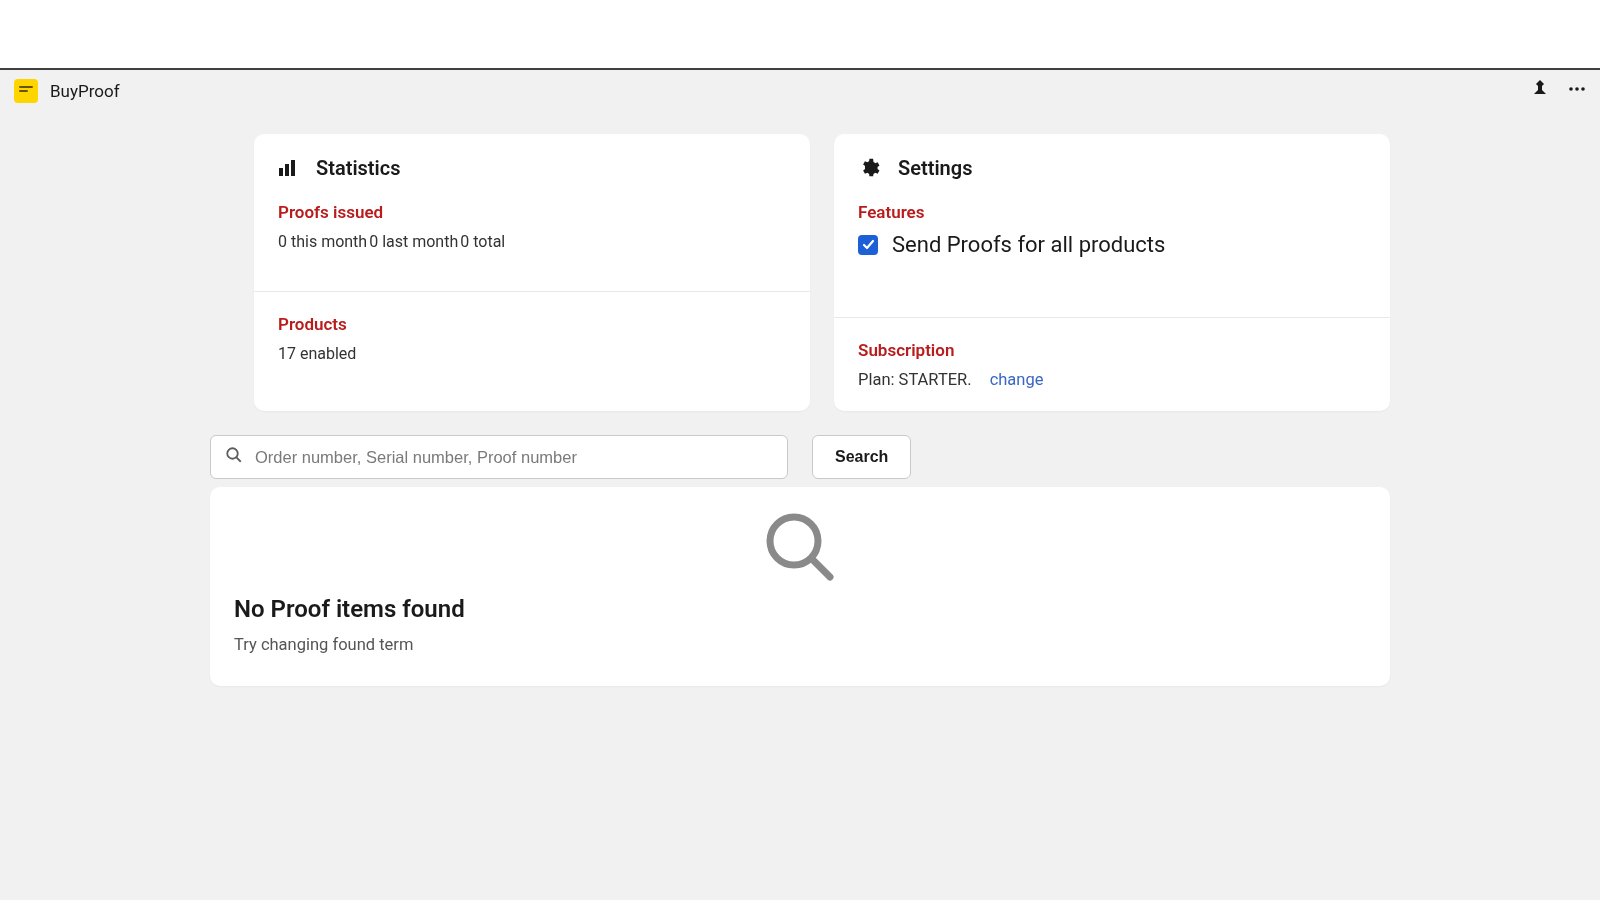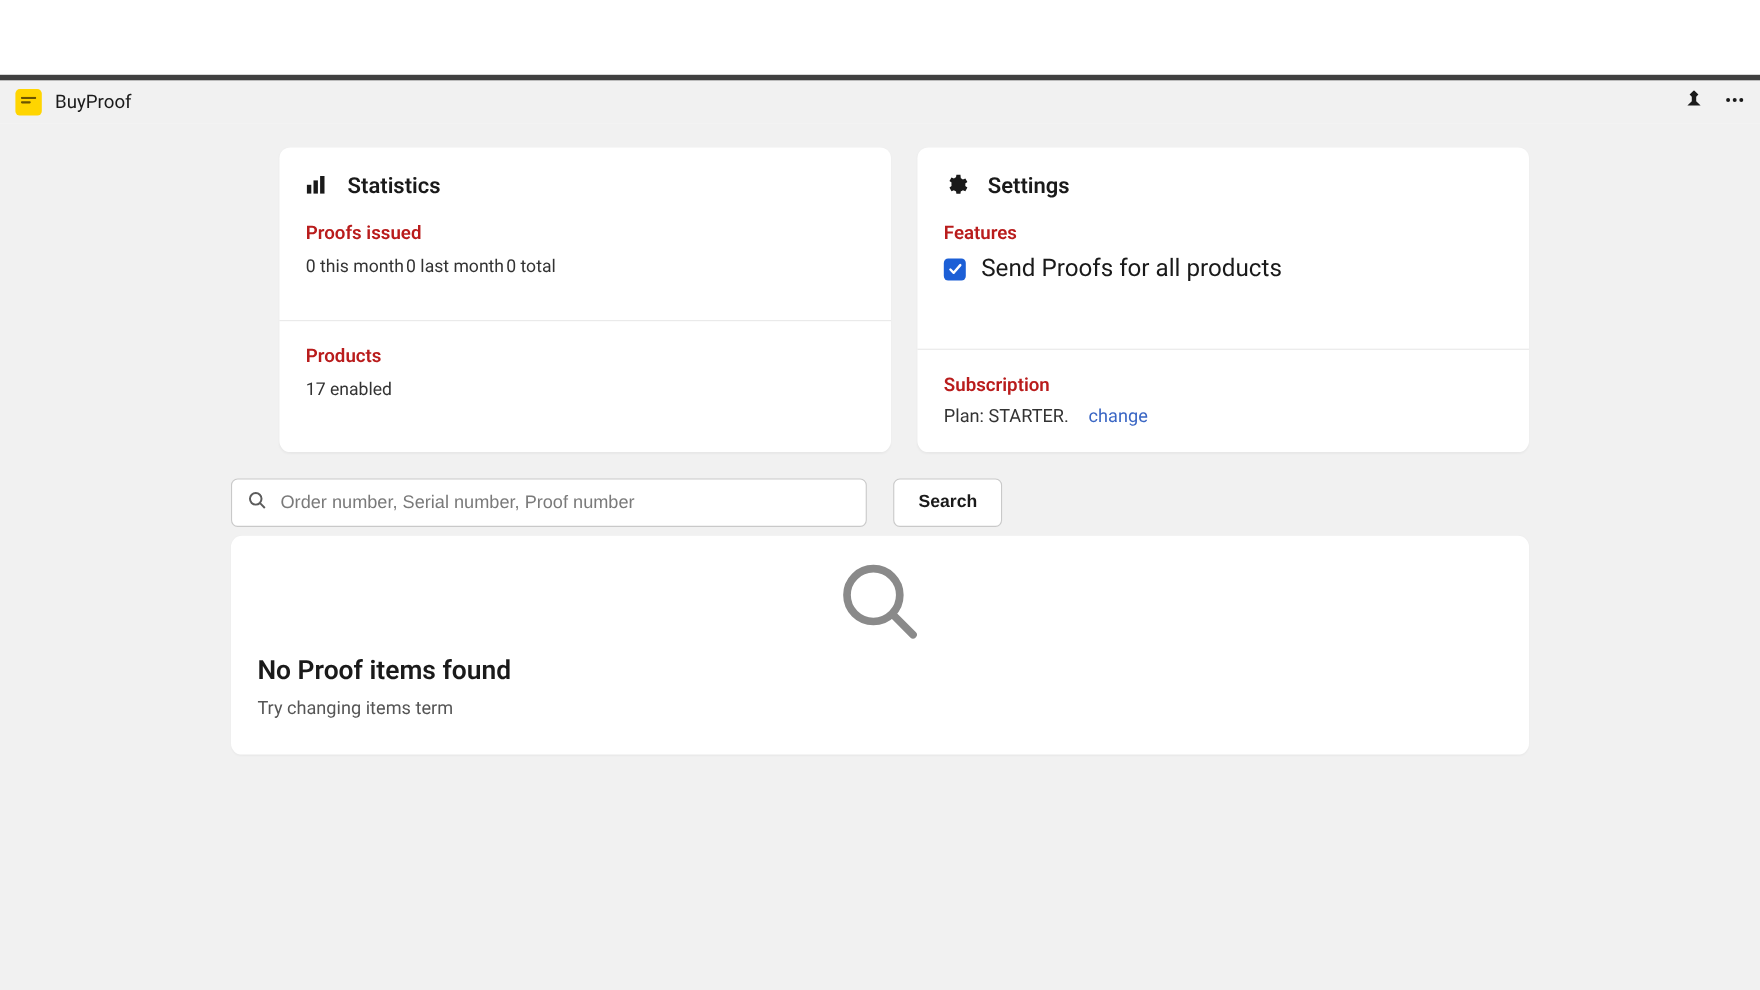--- a/index.html
+++ b/index.html
@@ -10,21 +10,21 @@
     height: 900px;
     overflow: hidden;
   }
   .topspace {
     height: 68px;
     background: #ffffff;
   }
   .appbar {
     height: 44px;
     background: #f1f1f1;
-    border-top: 5px solid #404040;
+    border-top: 2px solid #404040;
     display: flex;
     align-items: center;
     padding: 0 14px;
     justify-content: space-between;
   }
   .appbar-left {
     display: flex;
     align-items: center;
     gap: 12px;
   }
@@ -312,17 +312,17 @@
     </div>
 
     <div class="empty-card">
       <div class="empty-icon">
         <svg width="76" height="76" viewBox="0 0 76 76" fill="none" stroke="#8a8a8a" stroke-width="7" stroke-linecap="round">
             <circle cx="32" cy="32" r="24"></circle>
             <line x1="68" y1="68" x2="50" y2="50"></line>
           </svg>
       </div>
       <div class="empty-title">No Proof items found</div>
-      <div class="empty-sub">Try changing items term</div>
+      <div class="empty-sub">Try changing found term</div>
     </div>
 
   </div>
 </div>
 
 </body></html>

